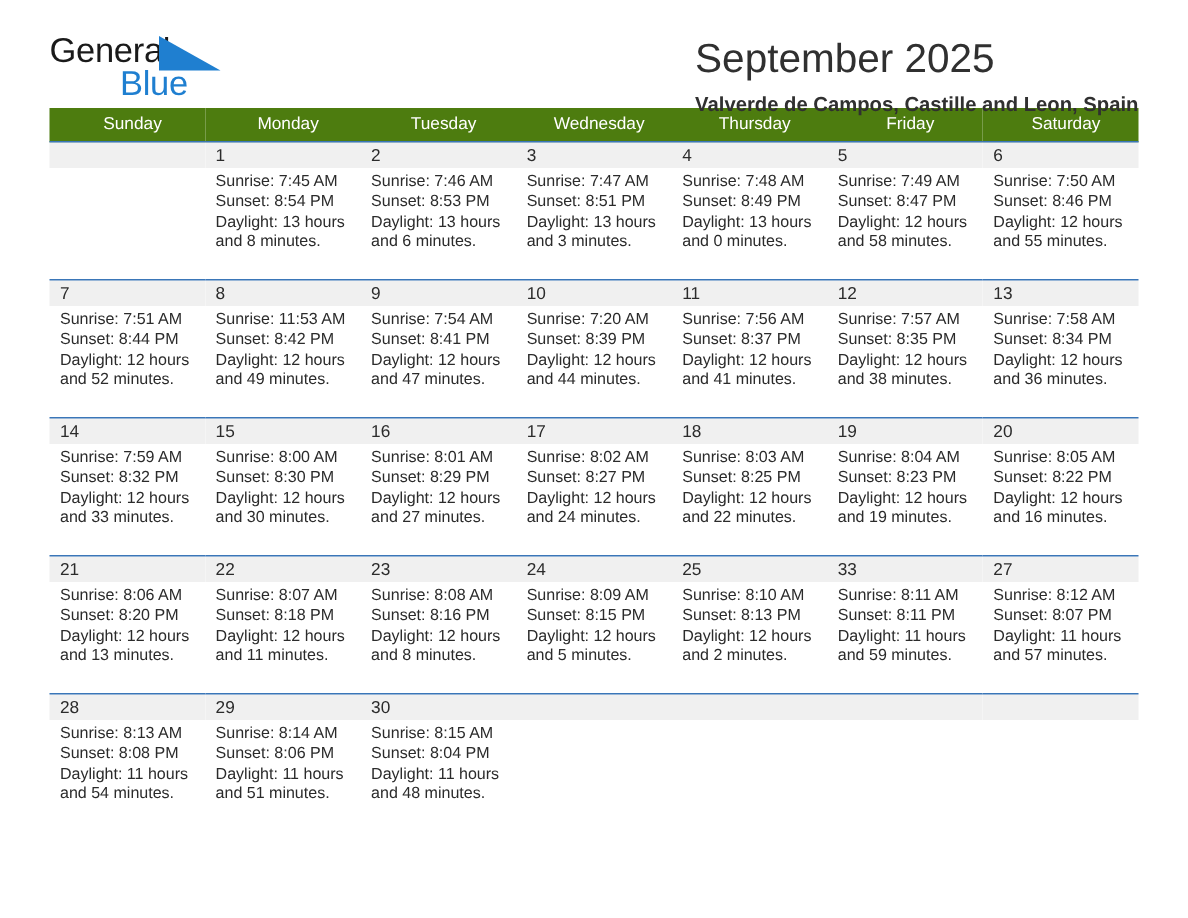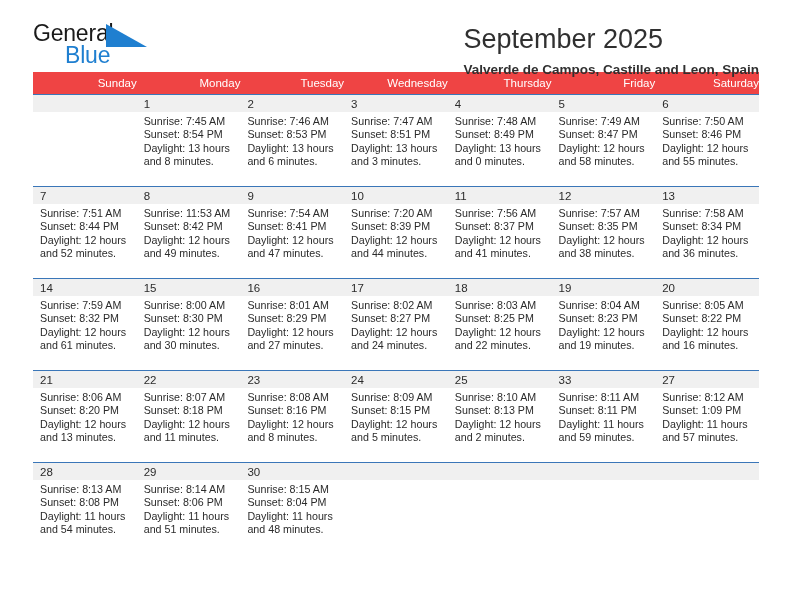--- a/index.html
+++ b/index.html
@@ -47,21 +47,21 @@
     color: #1a1a1a;
     font-family: "Liberation Sans", sans-serif;
   }
   .logo-tri {
     position: absolute;
     left: 73px;
     top: 2px;
   }
   .logo-blue {
     position: absolute;
-    left: 32px;
+    left: 47px;
     top: 22px;
     font-size: 23px;
     letter-spacing: -0.2px;
     color: #1f7fd0;
   }
 
   .titles {
     text-align: left;
     padding-top: 2px;
   }
@@ -79,25 +79,25 @@
     font-weight: bold;
   }
 
   
   .calendar {
     width: 726px;
     border-collapse: collapse;
     table-layout: fixed;
   }
   .calendar th {
-    background: #ef4444;
+    background: #4d7c0f;
     color: #ffffff;
     font-size: 11.5px;
     font-weight: normal;
-    text-align: right;
+    text-align: center;
     padding: 5px 0 5px 7px;
     height: 20px;
     box-sizing: border-box;
     border: none;
   }
   .wk-spacer td {
     height: 2px;
     padding: 0;
     border: none;
     background: #ffffff;
@@ -313,21 +313,21 @@
           <td colspan="7"></td>
         </tr>
 
       <tr>
         <td class="day-cell">
           <div class="daynum">14</div>
           <div class="info">
             <div>Sunrise: 7:59 AM</div>
             <div>Sunset: 8:32 PM</div>
             <div>Daylight: 12 hours</div>
-            <div>and 61 minutes.</div>
+            <div>and 33 minutes.</div>
           </div>
         </td>
         <td class="day-cell">
           <div class="daynum">15</div>
           <div class="info">
             <div>Sunrise: 8:00 AM</div>
             <div>Sunset: 8:30 PM</div>
             <div>Daylight: 12 hours</div>
             <div>and 30 minutes.</div>
           </div>
@@ -434,21 +434,21 @@
             <div>Sunrise: 8:11 AM</div>
             <div>Sunset: 8:11 PM</div>
             <div>Daylight: 11 hours</div>
             <div>and 59 minutes.</div>
           </div>
         </td>
         <td class="day-cell">
           <div class="daynum">27</div>
           <div class="info">
             <div>Sunrise: 8:12 AM</div>
-            <div>Sunset: 1:09 PM</div>
+            <div>Sunset: 8:07 PM</div>
             <div>Daylight: 11 hours</div>
             <div>and 57 minutes.</div>
           </div>
         </td>
       </tr>
       <tr class="wk-spacer">
           <td colspan="7"></td>
         </tr>
 
       <tr>

